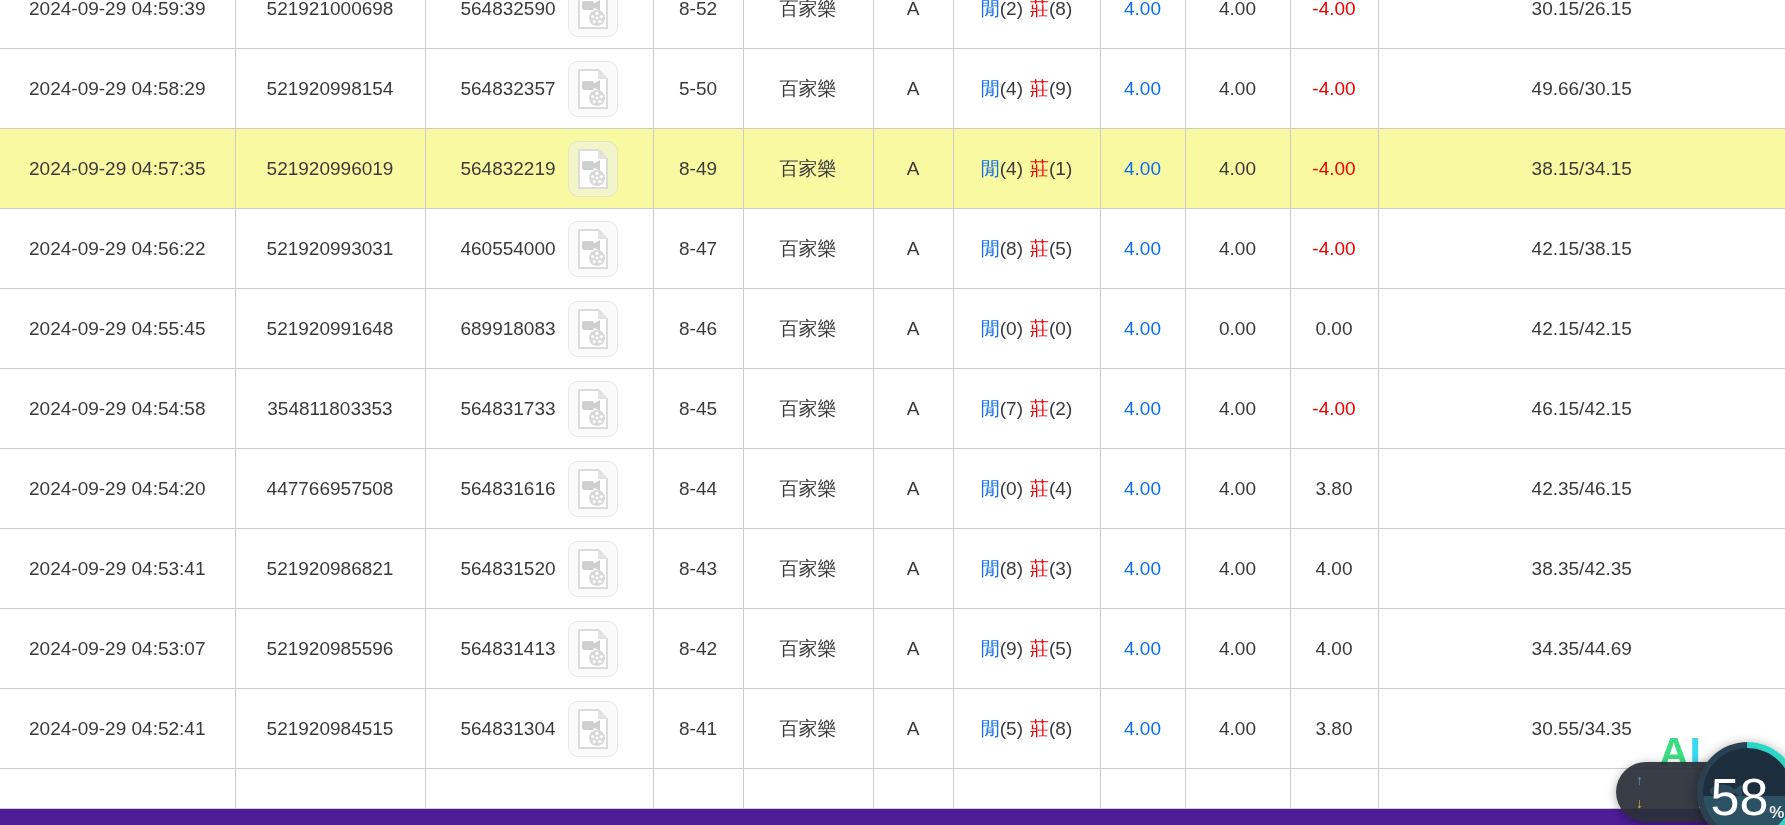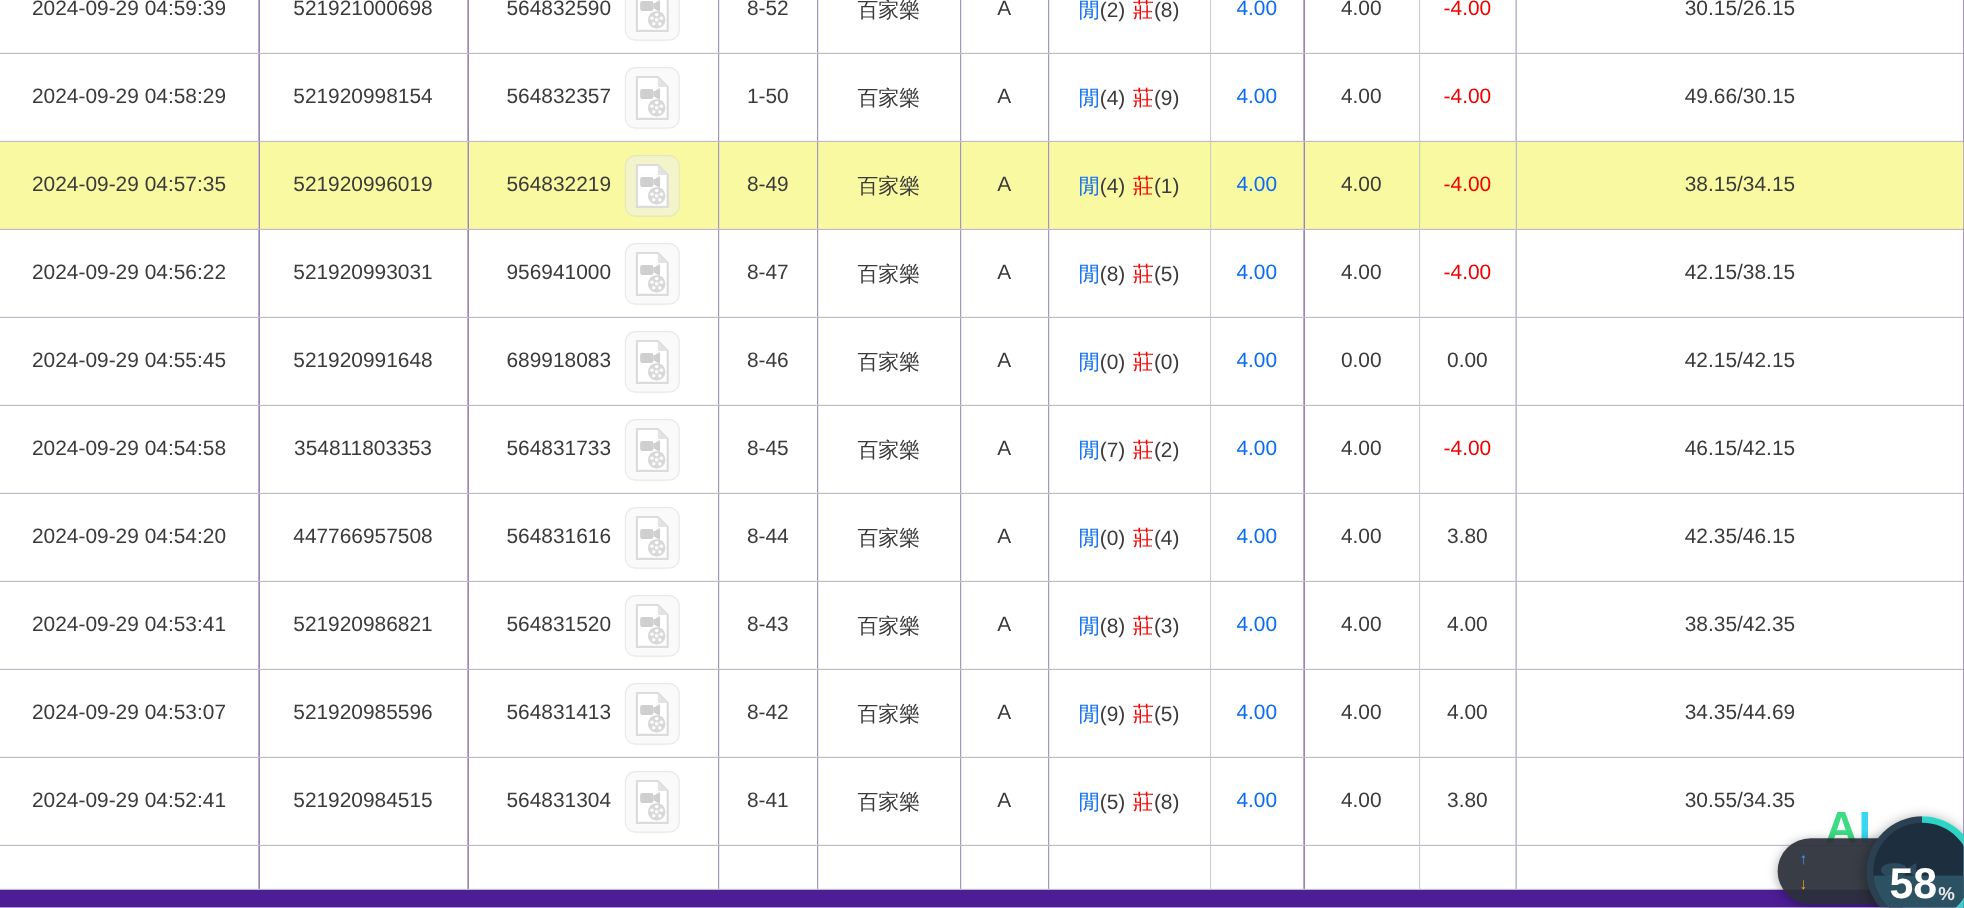--- a/index.html
+++ b/index.html
@@ -41,21 +41,21 @@
   .net-val{flex:1;text-align:right;}
   .net-unit{margin-left:2px;font-size:12.5px;font-weight:600;}
   .badge{position:absolute;left:1697px;top:742px;width:101px;height:101px;z-index:5;
      border-radius:50%;background:conic-gradient(var(--ring_cyan) 0 58%,#2b4050 58% 100%);
      box-shadow:0 2px 12px rgba(0,0,0,0.4);}
   .badge-inner{position:absolute;inset:6px;border-radius:50%;background:#1d2e3e;
      overflow:hidden;display:flex;align-items:flex-end;justify-content:center;}
   .water{position:absolute;left:0;right:0;bottom:0;height:46%;background:#2c5163;}
   .fish{position:absolute;left:5px;top:33px;opacity:0.55;}
   .badge-text{position:relative;display:flex;align-items:flex-end;padding-bottom:14px;}
-  .badge-val{color:#fff;font-size:39px;font-weight:700;line-height:1;}
+  .badge-val{color:#fff;font-size:52px;font-weight:400;line-height:1;}
   .badge-unit{color:#e8e8e8;font-size:17px;font-weight:600;line-height:1;margin:0 0 2px 1px;}
 </style>
 </head>
 <body>
 
 <div class="screen">
 
   <div class="viewport">
     <table>
       <colgroup>
@@ -122,21 +122,21 @@
               <circle cx="21" cy="29" r="1.6" fill="#ffffff"></circle>
               <circle cx="21" cy="24.4" r="1.6" fill="#ffffff"></circle>
               <circle cx="16.7" cy="27.6" r="1.6" fill="#ffffff"></circle>
               <circle cx="18.3" cy="32.7" r="1.6" fill="#ffffff"></circle>
               <circle cx="23.7" cy="32.7" r="1.6" fill="#ffffff"></circle>
               <circle cx="25.3" cy="27.6" r="1.6" fill="#ffffff"></circle>
             </svg>
           </button>
         </div>
       </td>
-      <td>1-50</td>
+      <td>5-50</td>
       <td>百家樂</td>
       <td>A</td>
       <td>
         <span class="blue">閒</span><span>(4)</span><span class="red result-gap">莊</span><span>(9)</span>
       </td>
       <td class="blue">4.00</td>
       <td>4.00</td>
       <td class="neg">-4.00</td>
       <td>49.66/30.15</td>
     </tr>
@@ -172,21 +172,21 @@
       <td class="blue">4.00</td>
       <td>4.00</td>
       <td class="neg">-4.00</td>
       <td>38.15/34.15</td>
     </tr>
           <tr class="data">
       <td>2024-09-29 04:56:22</td>
       <td>521920993031</td>
       <td>
         <div class="gid-wrap">
-          <span>956941000</span>
+          <span>460554000</span>
           <button class="video-btn">
             <svg width="34" height="40" viewBox="0 0 34 40">
               <path d="M3 1 h19 l9 9 v29 h-28 z" fill="#ffffff" stroke="#dbdbdb" stroke-width="2"></path>
               <path d="M22 1 l9 9 h-9 z" fill="#e3e3e3"></path>
               <rect x="6" y="12" width="12" height="9" rx="2" fill="#cfcfcf"></rect>
               <path d="M18 14.5 l6 -3.5 v11 l-6 -3.5 z" fill="#cfcfcf"></path>
               <circle cx="21" cy="29" r="8" fill="#d8d8d8"></circle>
               <circle cx="21" cy="29" r="1.6" fill="#ffffff"></circle>
               <circle cx="21" cy="24.4" r="1.6" fill="#ffffff"></circle>
               <circle cx="16.7" cy="27.6" r="1.6" fill="#ffffff"></circle>

